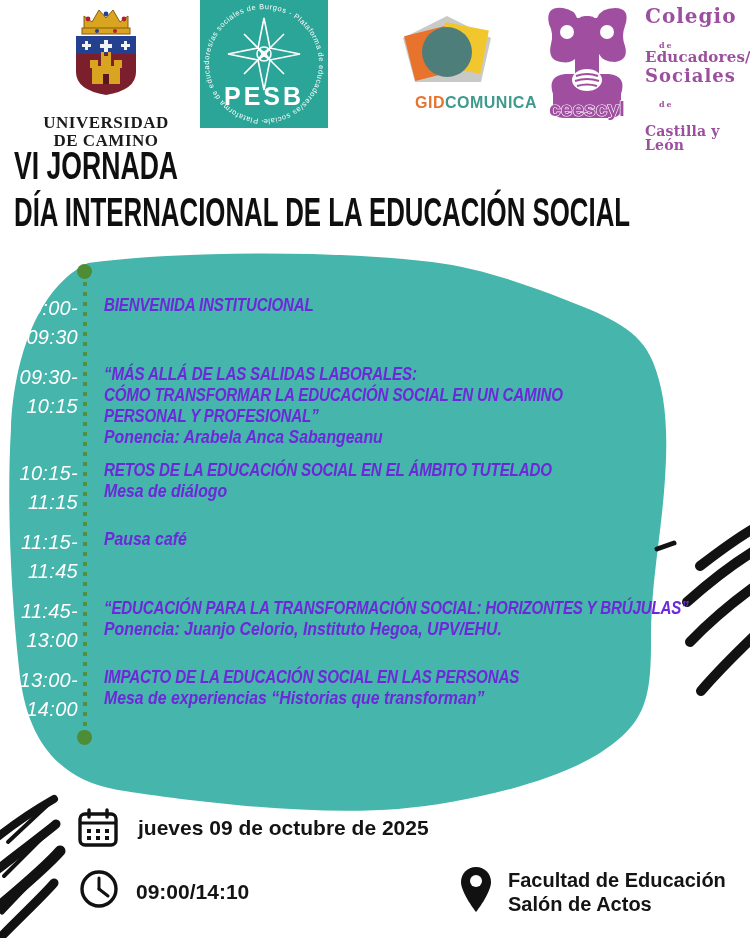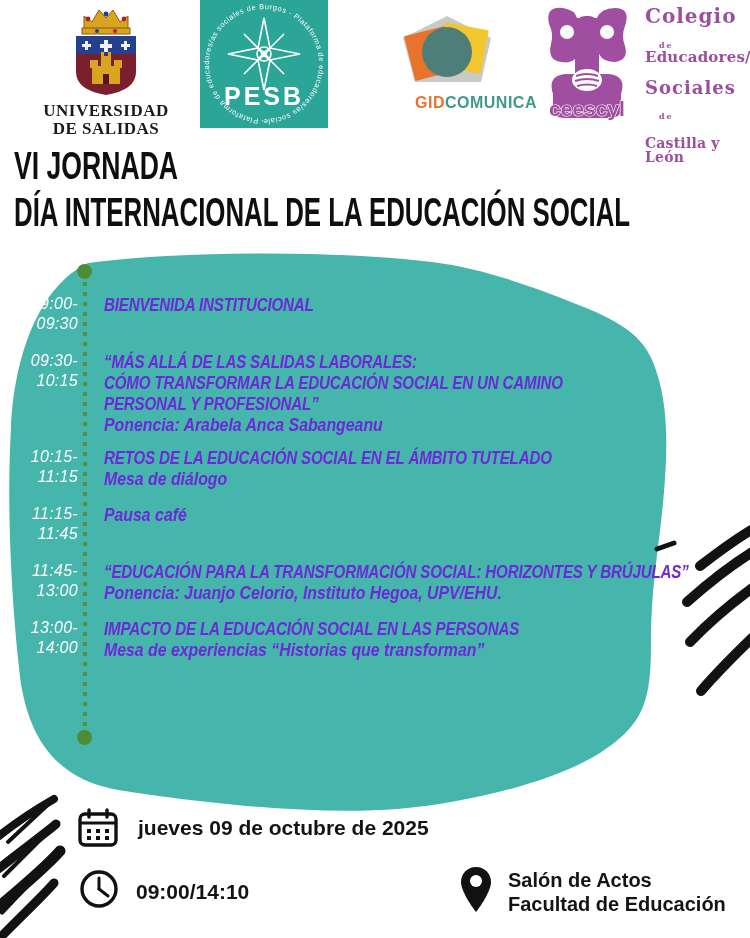--- a/index.html
+++ b/index.html
@@ -5,48 +5,48 @@
   html,body{margin:0;padding:0;}
   body{
     width:750px;height:938px;position:relative;overflow:hidden;
     background:#ffffff;font-family:"Liberation Sans", sans-serif;
     -webkit-font-smoothing:antialiased;
   }
   .abs{position:absolute;}
   
   #logo-ubu{left:38px;top:4px;width:136px;text-align:center;}
   #logo-ubu .ubu-text{font-family:"Liberation Serif", serif;font-weight:bold;
-    color:#1a1a1a;font-size:17px;line-height:18px;letter-spacing:.5px;margin-top:2px;}
+    color:#1a1a1a;font-size:17px;line-height:18px;letter-spacing:.5px;margin-top:14px;}
   #logo-pesb{left:200px;top:0;width:128px;height:128px;}
   #logo-gid{left:383px;top:14px;width:128px;text-align:center;}
   #logo-gid .gid-text{font-size:16px;font-weight:bold;letter-spacing:.5px;margin-top:2px;margin-left:32px;}
   #logo-gid .gid-text .p1{color:#e8732c;}
   #logo-gid .gid-text .p2{color:#3f9a8e;}
   #logo-ceescyl{left:543px;top:2px;width:88px;height:126px;}
   #logo-colegio{left:645px;top:6px;width:102px;color:#9b4f9e;
     font-family:"DejaVu Serif", serif;font-weight:bold;text-align:left;line-height:1;}
   #logo-colegio .cl1{font-size:20px;letter-spacing:1px;}
   #logo-colegio .cl-de{font-size:8px;letter-spacing:2px;margin:15px 0 1px 14px;}
   #logo-colegio .cl2{font-size:15px;letter-spacing:.2px;}
-  #logo-colegio .cl3{font-size:18px;letter-spacing:1px;margin-top:14px;}
+  #logo-colegio .cl3{font-size:18px;letter-spacing:1px;margin-top:2px;}
   #logo-colegio .cl4{font-size:14px;letter-spacing:.2px;margin-top:16px;}
   
   #title{left:14px;top:144px;color:#0f0f0f;white-space:nowrap;}
   #title .t1{font-size:38px;font-weight:bold;transform:scaleX(.70);transform-origin:left top;line-height:44px;}
   #title .t2{font-size:41px;font-weight:bold;transform:scaleX(.63);transform-origin:left top;line-height:48px;}
   
   #blob-svg{left:0;top:0;width:750px;height:938px;z-index:0;pointer-events:none;}
   #timeline-line{left:83px;top:272px;width:4px;height:466px;z-index:2;
     background:repeating-linear-gradient(to bottom,#55913c 0 4px,transparent 4px 10px);}
   .tl-dot{width:15px;height:15px;border-radius:50%;background:#4e8d35;z-index:2;}
   #tl-dot-top{left:77px;top:264px;}
   #tl-dot-bottom{left:77px;top:730px;border-radius:50% 50% 54% 54%;}
   #schedule{left:0;top:294px;width:700px;z-index:3;display:flex;flex-direction:column;gap:11px;}
   .sched-row{display:grid;grid-template-columns:78px 1fr;column-gap:26px;min-height:46px;}
-  .sched-time{color:#ffffff;font-style:italic;font-size:16px;line-height:20px;
+  .sched-time{color:#ffffff;font-style:italic;font-size:20px;line-height:29px;
     text-align:right;white-space:pre-line;letter-spacing:.3px;}
   .sched-content{color:#6d28d9;padding-top:1px;}
   .line-title{font-size:18px;font-weight:bold;font-style:italic;line-height:21px;
     letter-spacing:-.2px;transform:scaleX(.84);transform-origin:left top;white-space:nowrap;}
   .line-sub{font-size:18px;font-weight:bold;font-style:italic;line-height:21px;
     transform:scaleX(.88);transform-origin:left top;white-space:nowrap;}
   
   .footer-text{color:#141414;font-weight:bold;white-space:nowrap;}
   #date-text{left:138px;top:816px;font-size:21px;}
   #time-text{left:136px;top:880px;font-size:21px;}
@@ -115,21 +115,21 @@
         <rect x="60" y="56" width="8" height="8"></rect>
         <rect x="47" y="52" width="10" height="12"></rect>
         <rect x="47" y="48" width="3" height="4"></rect>
           <rect x="54" y="48" width="3" height="4"></rect>
       </g>
       <rect x="49" y="70" width="6" height="10" fill="#5a1520"></rect>
     </g>
   </svg>
   <div class="ubu-text">
     <div>UNIVERSIDAD</div>
-    <div>DE SALIDAS</div>
+    <div>DE CAMINO</div>
   </div>
 </div>
 
 <div id="logo-pesb" class="abs">
   <svg width="128" height="128" viewBox="0 0 128 128">
     <rect x="0" y="0" width="128" height="128" fill="#2aa597"></rect>
 
     <g fill="none" stroke="#ffffff" stroke-width="1.6">
       <path d="M 64 18 L 70 48 L 64 56 L 58 48 Z"></path>
       <path d="M 64 90 L 70 60 L 64 52 L 58 60 Z"></path>
@@ -266,15 +266,15 @@
   <line x1="21" y1="21" x2="21" y2="10" stroke="#111" stroke-width="3" stroke-linecap="round"></line>
   <line x1="21" y1="21" x2="30" y2="28" stroke="#111" stroke-width="3" stroke-linecap="round"></line>
 </svg>
 <div id="time-text" class="abs footer-text">09:00/14:10</div>
 
 <svg id="pin-icon" class="abs" width="32" height="48" viewBox="0 0 32 48">
   <path d="M 16 1 C 7 1 1 8 1 16 C 1 27 16 46 16 46 C 16 46 31 27 31 16 C 31 8 25 1 16 1 Z" fill="#111"></path>
   <circle cx="16" cy="15" r="6" fill="#ffffff"></circle>
 </svg>
 <div id="loc-text" class="abs footer-text">
+  <div>Facultad de Educación</div>
   <div>Salón de Actos</div>
-  <div>Facultad de Educación</div>
 </div>
 
 </body></html>

